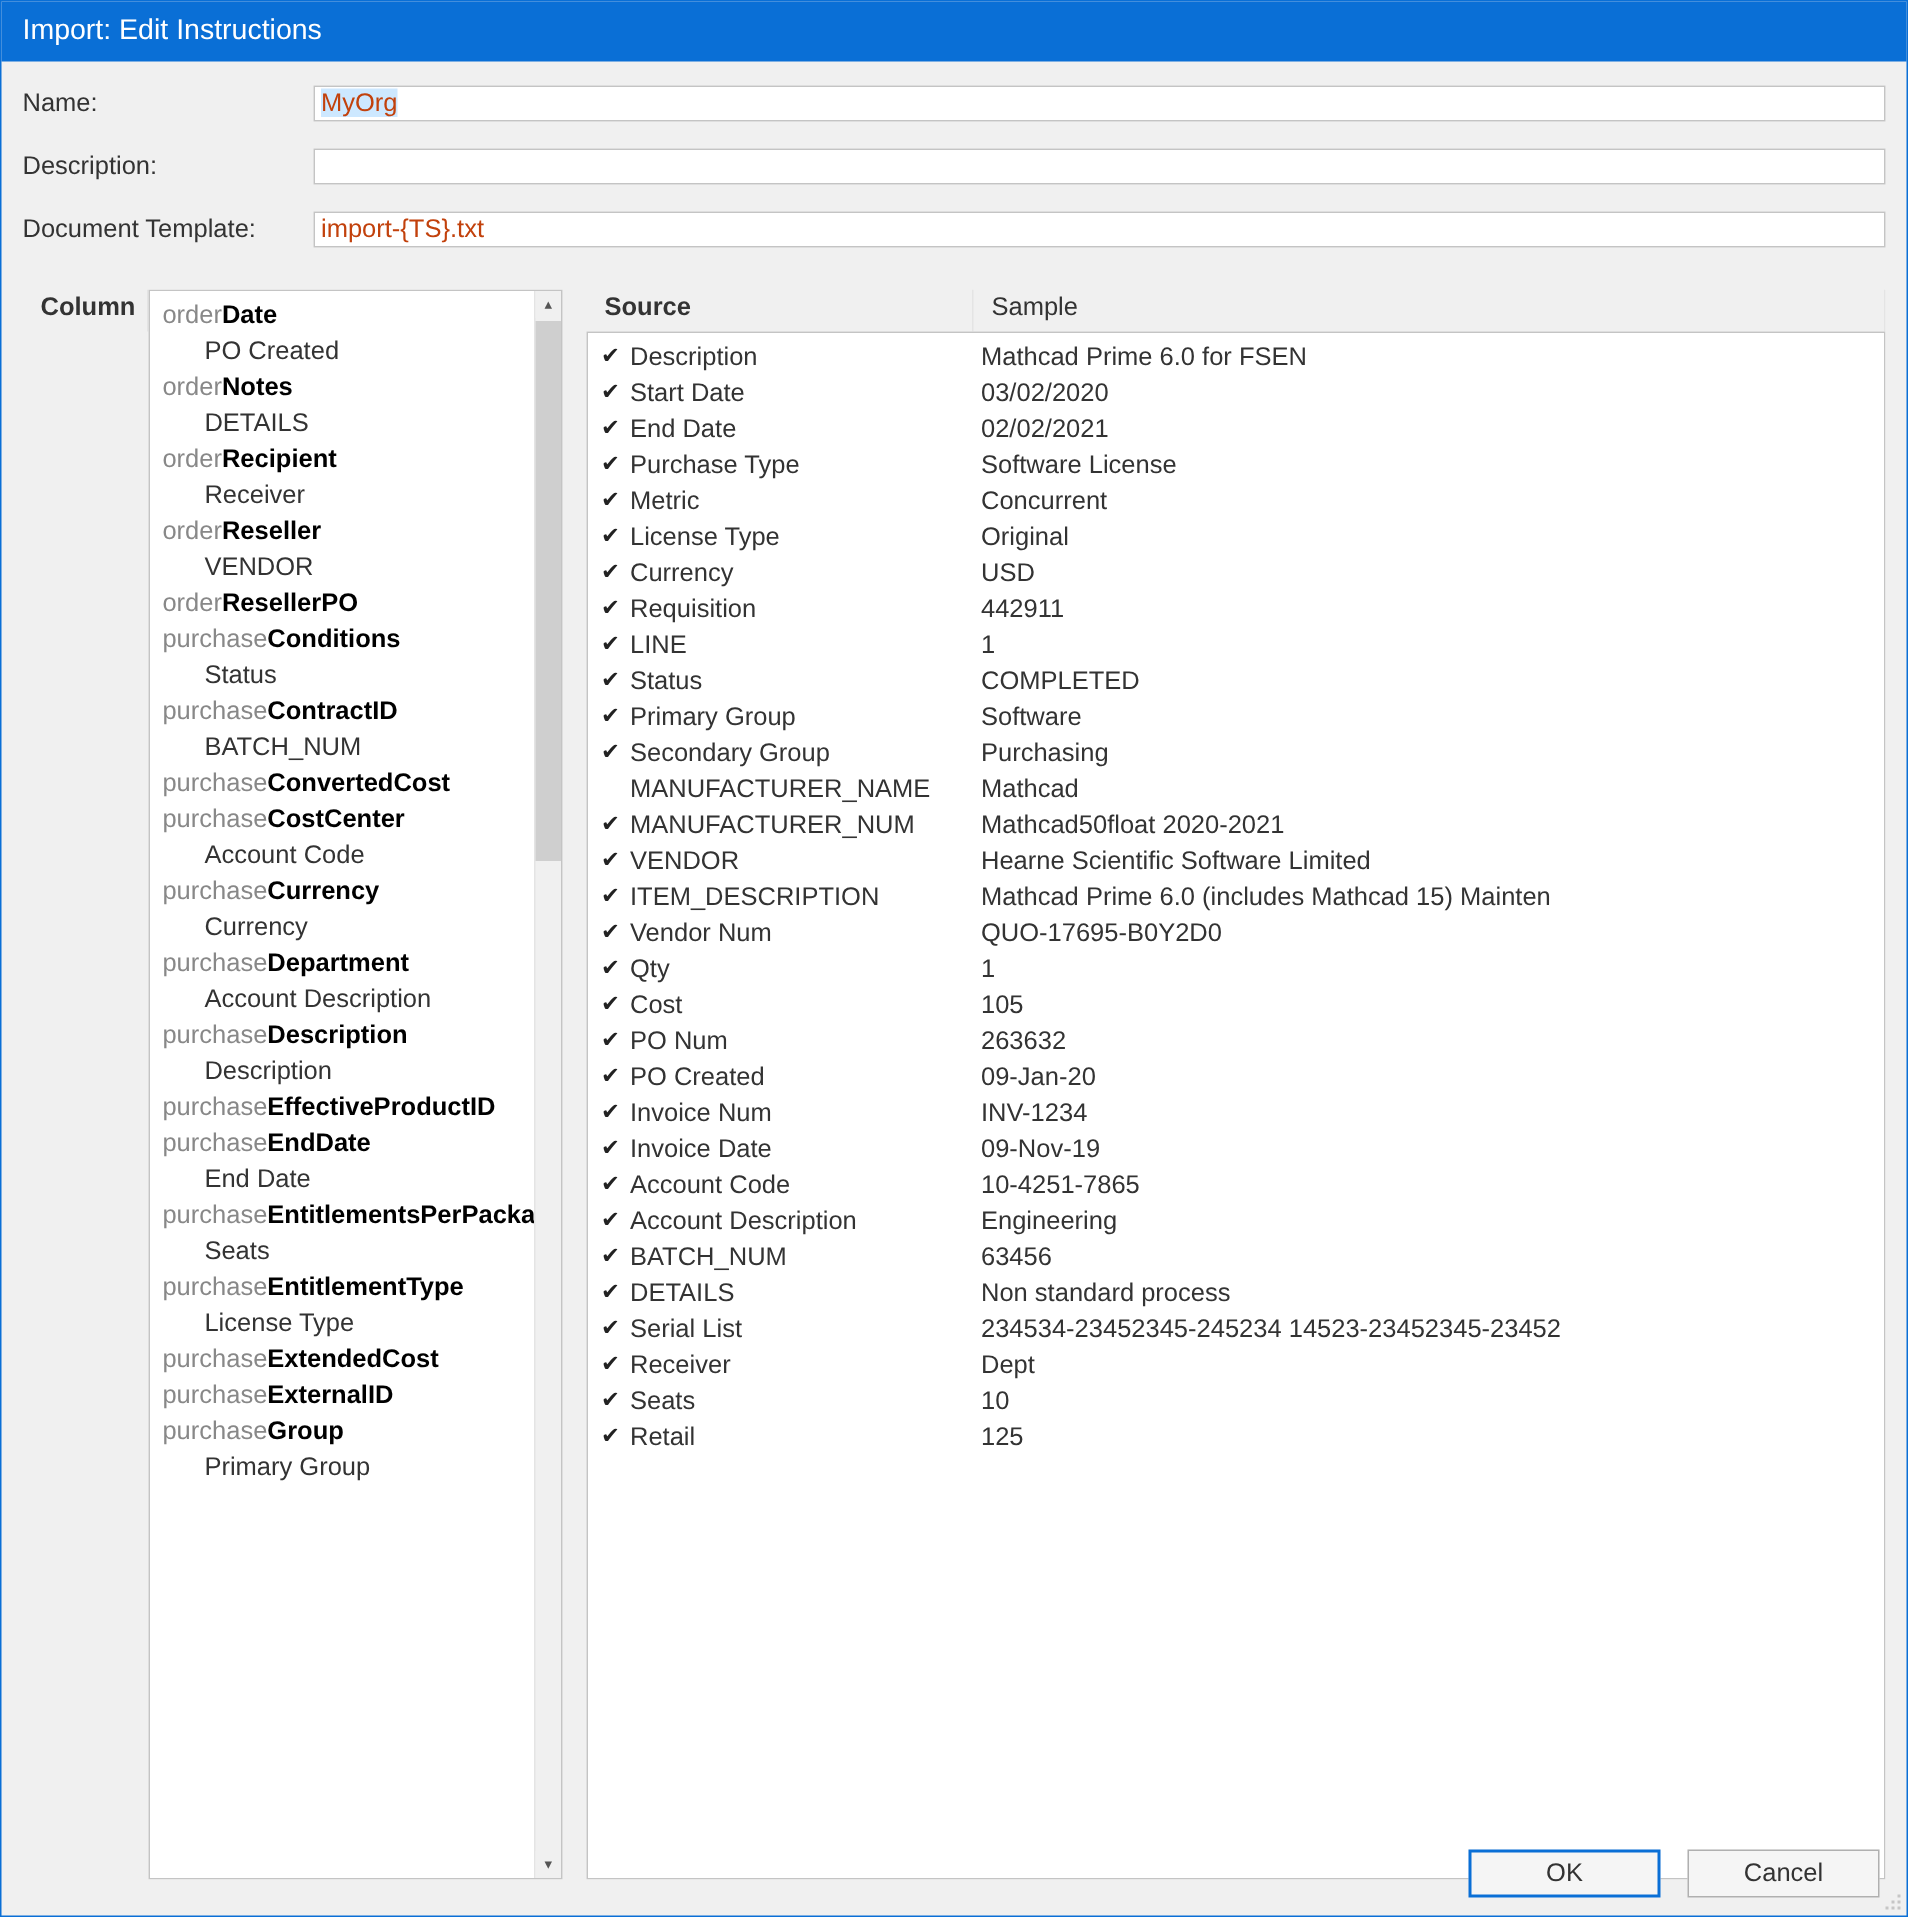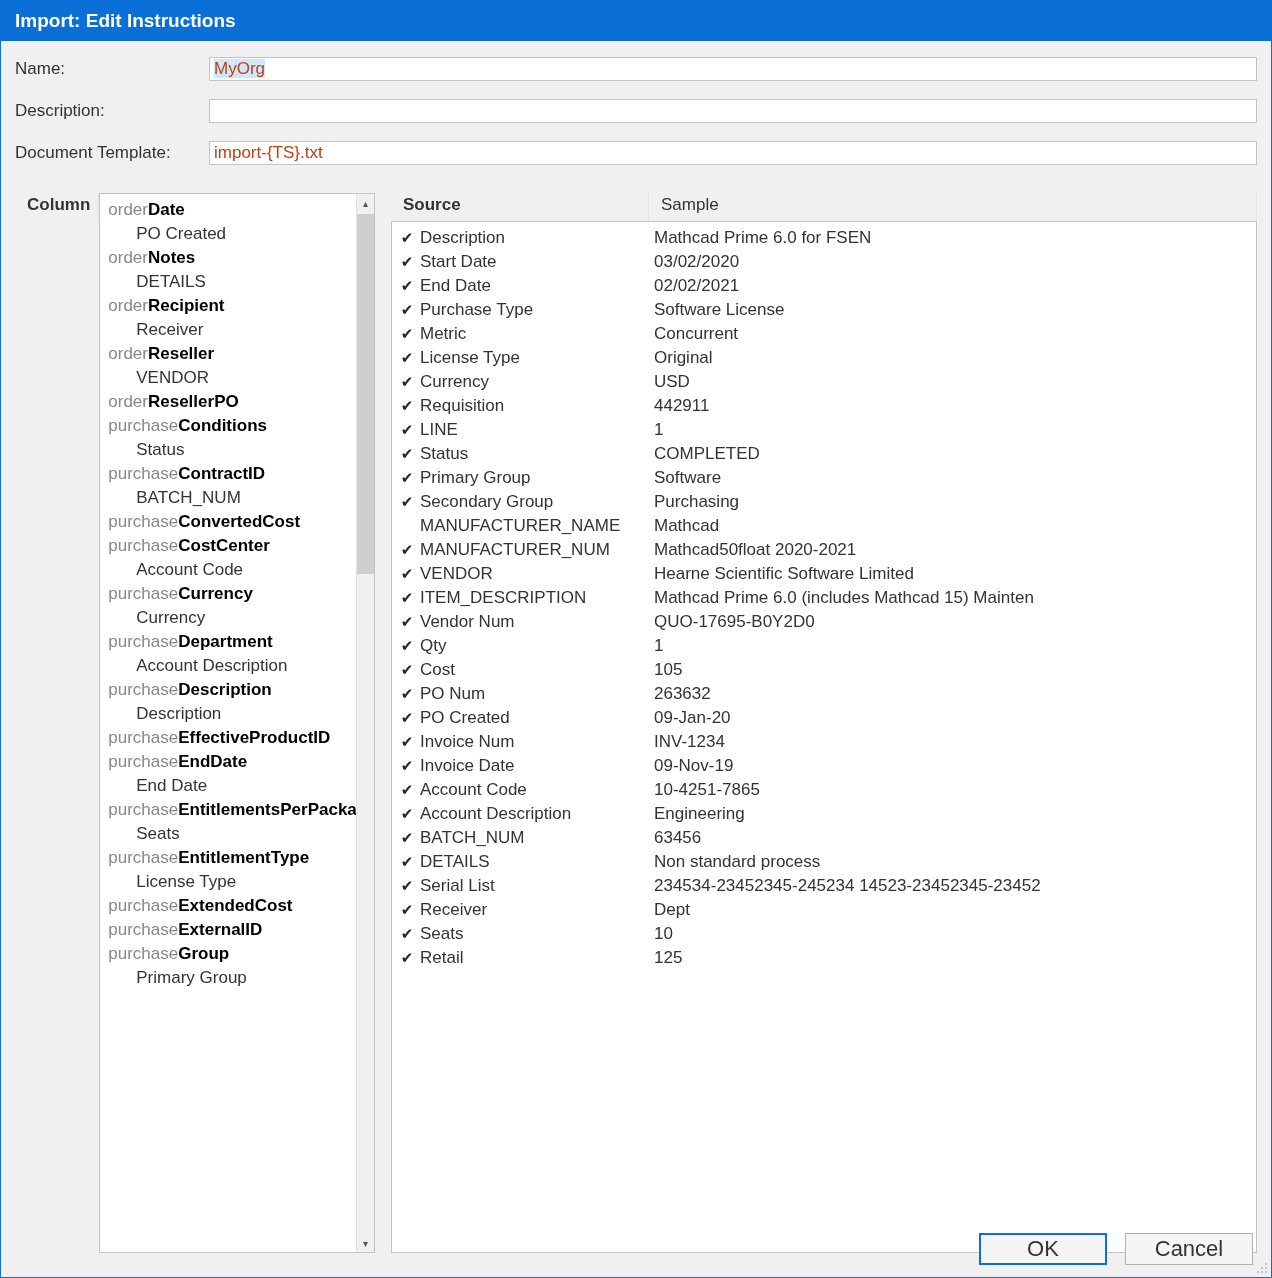--- a/index.html
+++ b/index.html
@@ -1,20 +1,20 @@
 <!DOCTYPE html>
 <html><head>
 <meta charset="utf-8">
 <style>
   * { box-sizing: border-box; }
   html, body { margin:0; padding:0; font-family: "Segoe UI", Tahoma, sans-serif; font-size:15px; background:#fff; }
   .window { width:1272px; height:1278px; border:1px solid #0a6fd6; background:#f0f0f0; position:relative; display:flex; flex-direction:column; }
   .titlebar {
     height:40px; background:#0a6fd6; color:#fff; display:flex; align-items:center;
-    padding:0 14px; font-size:19px; font-weight:700;
+    padding:0 14px; font-size:19px; font-weight:400;
   }
   .body-area { flex:1; padding:16px 14px 24px 14px; display:flex; flex-direction:column; overflow:hidden; }
   .form-row { display:flex; align-items:center; margin-bottom:18px; font-size:17px; color:#333;}
   .form-row label { width:194px; color:#333; }
   .form-row .input {
     flex:1; background:#fff; border:1px solid #c4c4c4; height:24px;
     padding:0 4px; font-size:17px; line-height:22px; color:#c2410c;
   }
   .form-row .input.selected span.sel { background:#cde8ff; }
   .grid-area { flex:1; display:flex; gap:0; margin-top:6px; overflow:hidden;}
@@ -45,21 +45,21 @@
   .col-row .post { color:#000; font-weight:700; }
   .col-row.child { padding-left:32px; color:#333; font-weight:400;}
   .right-content { padding:4px 0 4px 4px; line-height:24px; font-size:17px; overflow:hidden;}
   .src-row { display:flex; align-items:center; white-space:nowrap; }
   .check { width:22px; color:#222; font-size:15px; text-align:center; }
   .src-label { width:236px; color:#333; padding-left:2px; }
   .src-sample { color:#333; padding-left:0; overflow:hidden; text-overflow:clip;text-align:right; }
   .button-row { position:absolute; right:18px; bottom:12px; display:flex; gap:18px;}
   .btn {
     width:128px; height:32px; background:#f5f5f5; border:1px solid #b0b0b0;
-    font-size:22px; color:#333; display:flex; align-items:center; justify-content:center;
+    font-size:17px; color:#333; display:flex; align-items:center; justify-content:center;
     cursor:pointer;
   }
   .btn.primary { border:2px solid #0a6fd6; background:#f5f5f5; }
   .resize-grip { position:absolute; right:2px; bottom:2px; width:14px; height:14px; opacity:.4;}
   .resize-grip svg { display:block;}
 </style>
 </head>
 <body>
 
 <div class="window">

